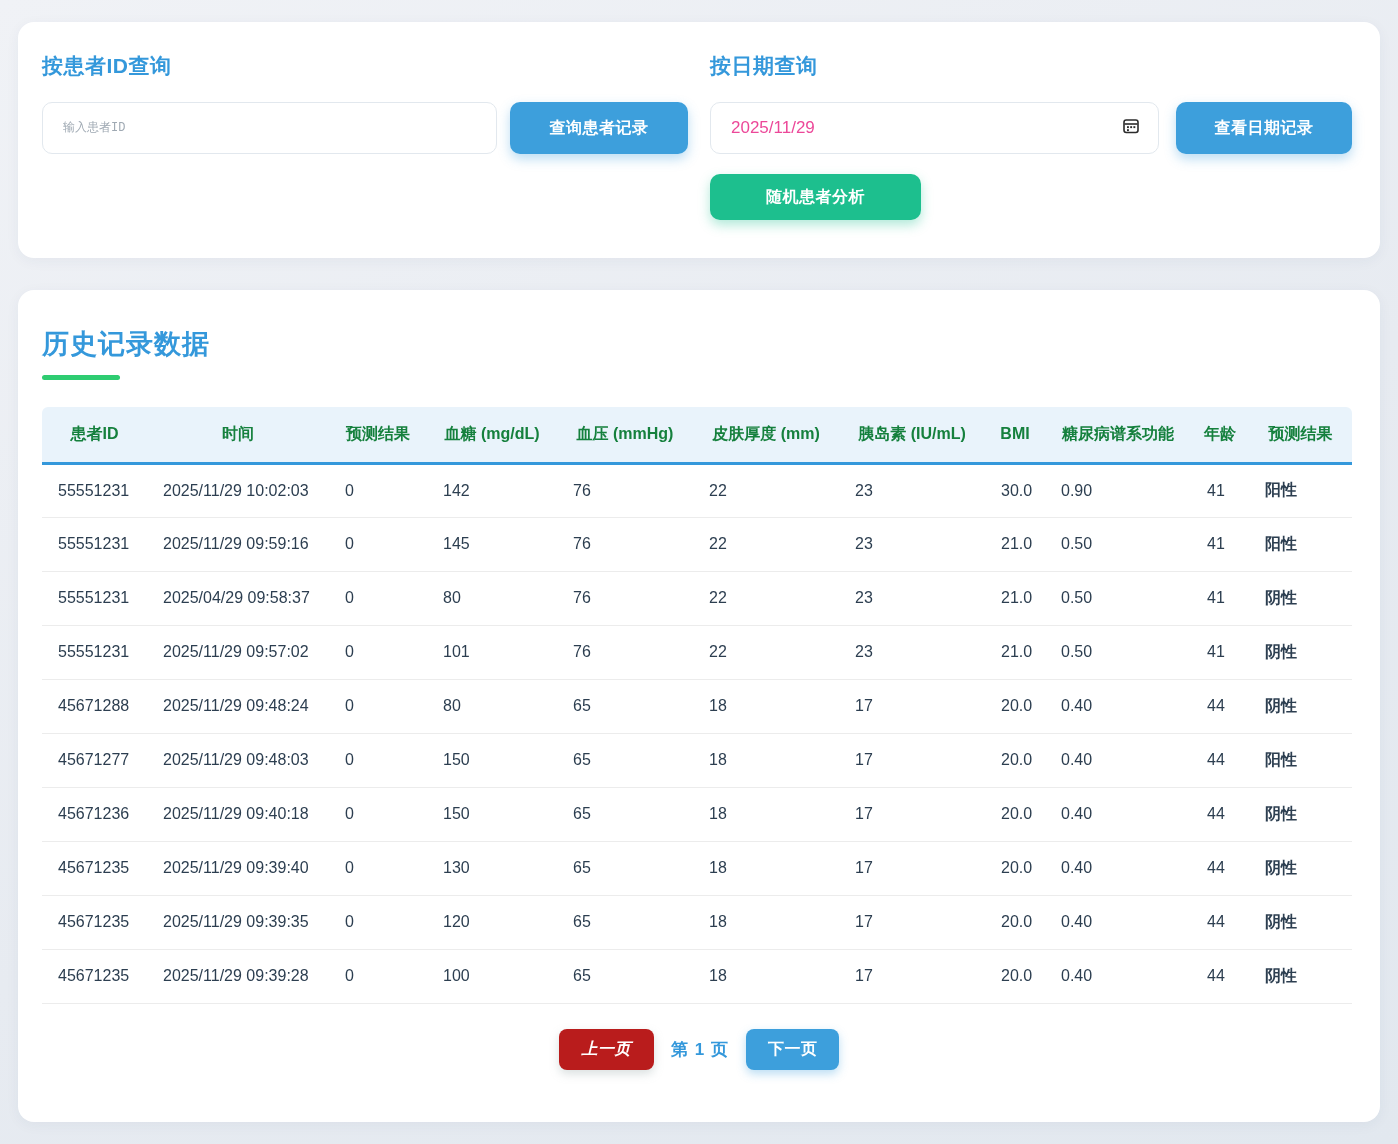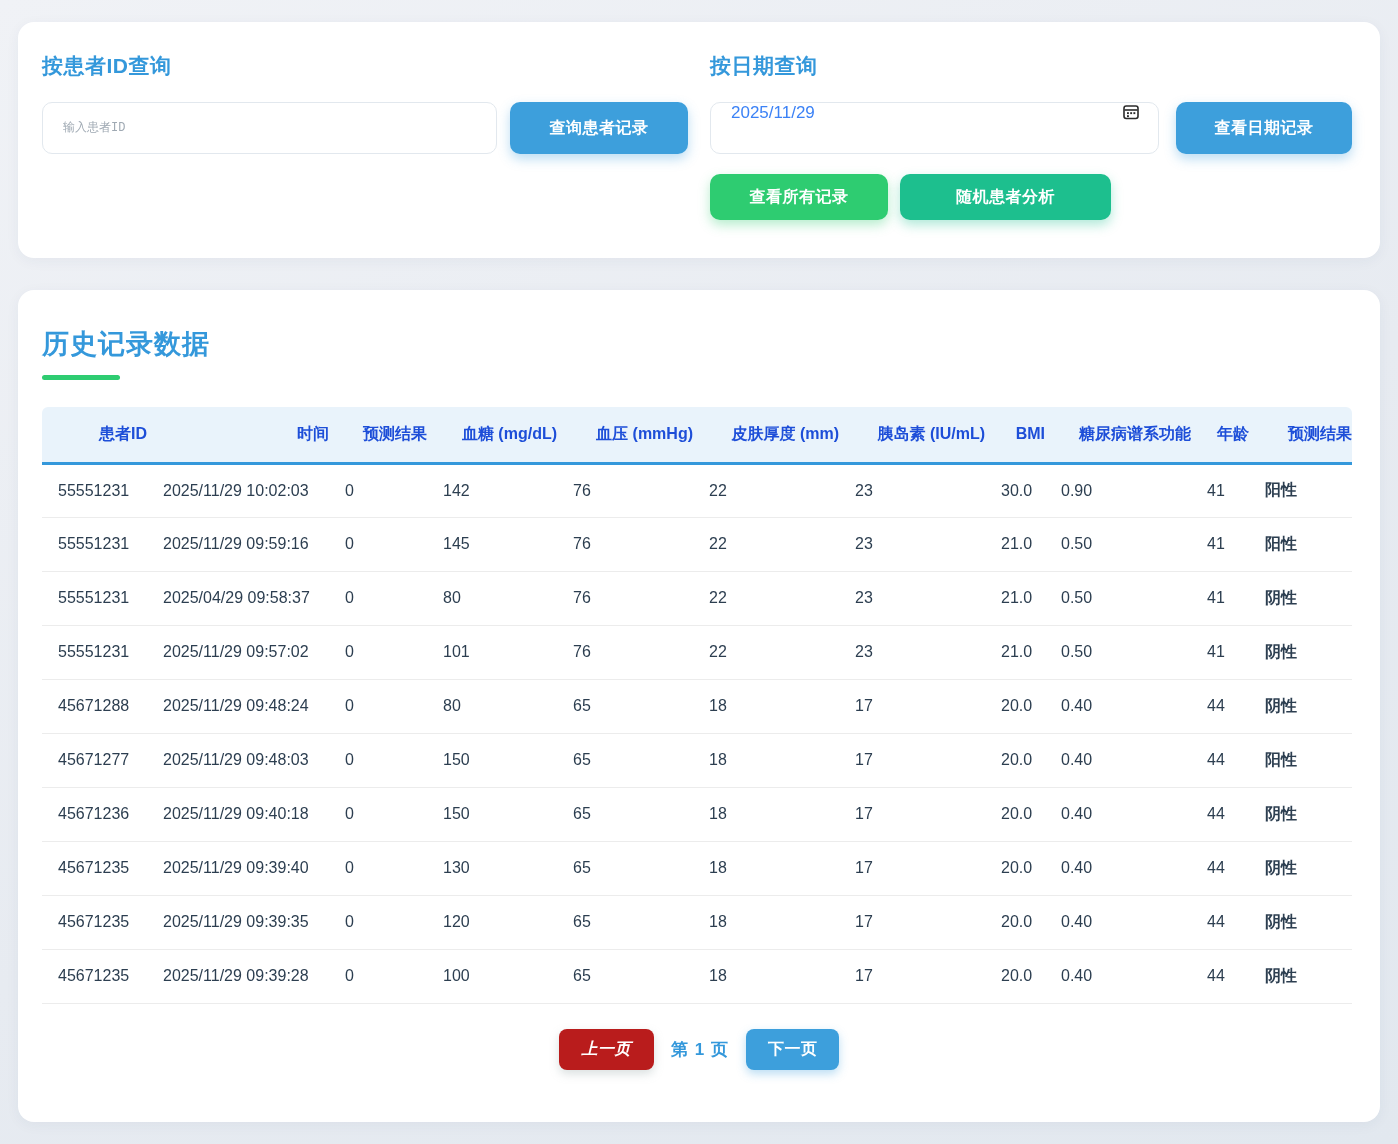--- a/index.html
+++ b/index.html
@@ -48,22 +48,23 @@
     font-family: Liberation Mono, monospace;
   }
   .text-input::placeholder { color: #9fa9b3; }
   .date-input {
     flex: 1;
     height: 52px;
     border: 1.5px solid #e2e8ee;
     border-radius: 10px;
     padding: 0 18px 0 20px;
     font-size: 17px;
-    color: #3b82f6;
+    color: #ec4899;
     display: flex;
+    align-items: center;
     justify-content: space-between;
     cursor: pointer;
     background: #fff;
   }
   .btn {
     border: none;
     border-radius: 10px;
     color: #ffffff;
     font-size: 16px;
     font-weight: bold;
@@ -107,24 +108,24 @@
   table.records {
     width: 1310px;
     border-collapse: collapse;
     table-layout: fixed;
   }
   table.records thead tr {
     background: #e9f3fb;
     height: 56px;
   }
   table.records th {
-    text-align: right;
+    text-align: center;
     font-size: 16px;
     font-weight: bold;
-    color: #1d4ed8;
+    color: #15803d;
     border-bottom: 3px solid #3498db;
     white-space: nowrap;
     overflow: hidden;
   }
   table.records th:first-child { border-top-left-radius: 6px; }
   table.records th:last-child  { border-top-right-radius: 6px; }
   table.records td {
     height: 54px;
     padding-left: 16px;
     font-size: 16px;
@@ -188,21 +189,20 @@
             <rect x="5" y="9.2" width="1.9" height="1.9" fill="#2b2b2b"></rect>
             <rect x="8.2" y="9.2" width="1.9" height="1.9" fill="#2b2b2b"></rect>
             <rect x="11.4" y="9.2" width="1.9" height="1.9" fill="#2b2b2b"></rect>
             <rect x="5" y="12.2" width="1.9" height="1.9" fill="#2b2b2b"></rect>
           </svg>
         </span>
       </div>
       <button class="btn btn-blue btn-date">查看日期记录</button>
     </div>
     <div class="green-row">
-      <button class="btn btn-green">查看所有记录</button>
       <button class="btn btn-teal">随机患者分析</button>
     </div>
   </div>
 </section>
 
 <section class="card table-card">
   <div class="history-title">历史记录数据</div>
   <div class="title-underline"></div>
 
   <table class="records">

